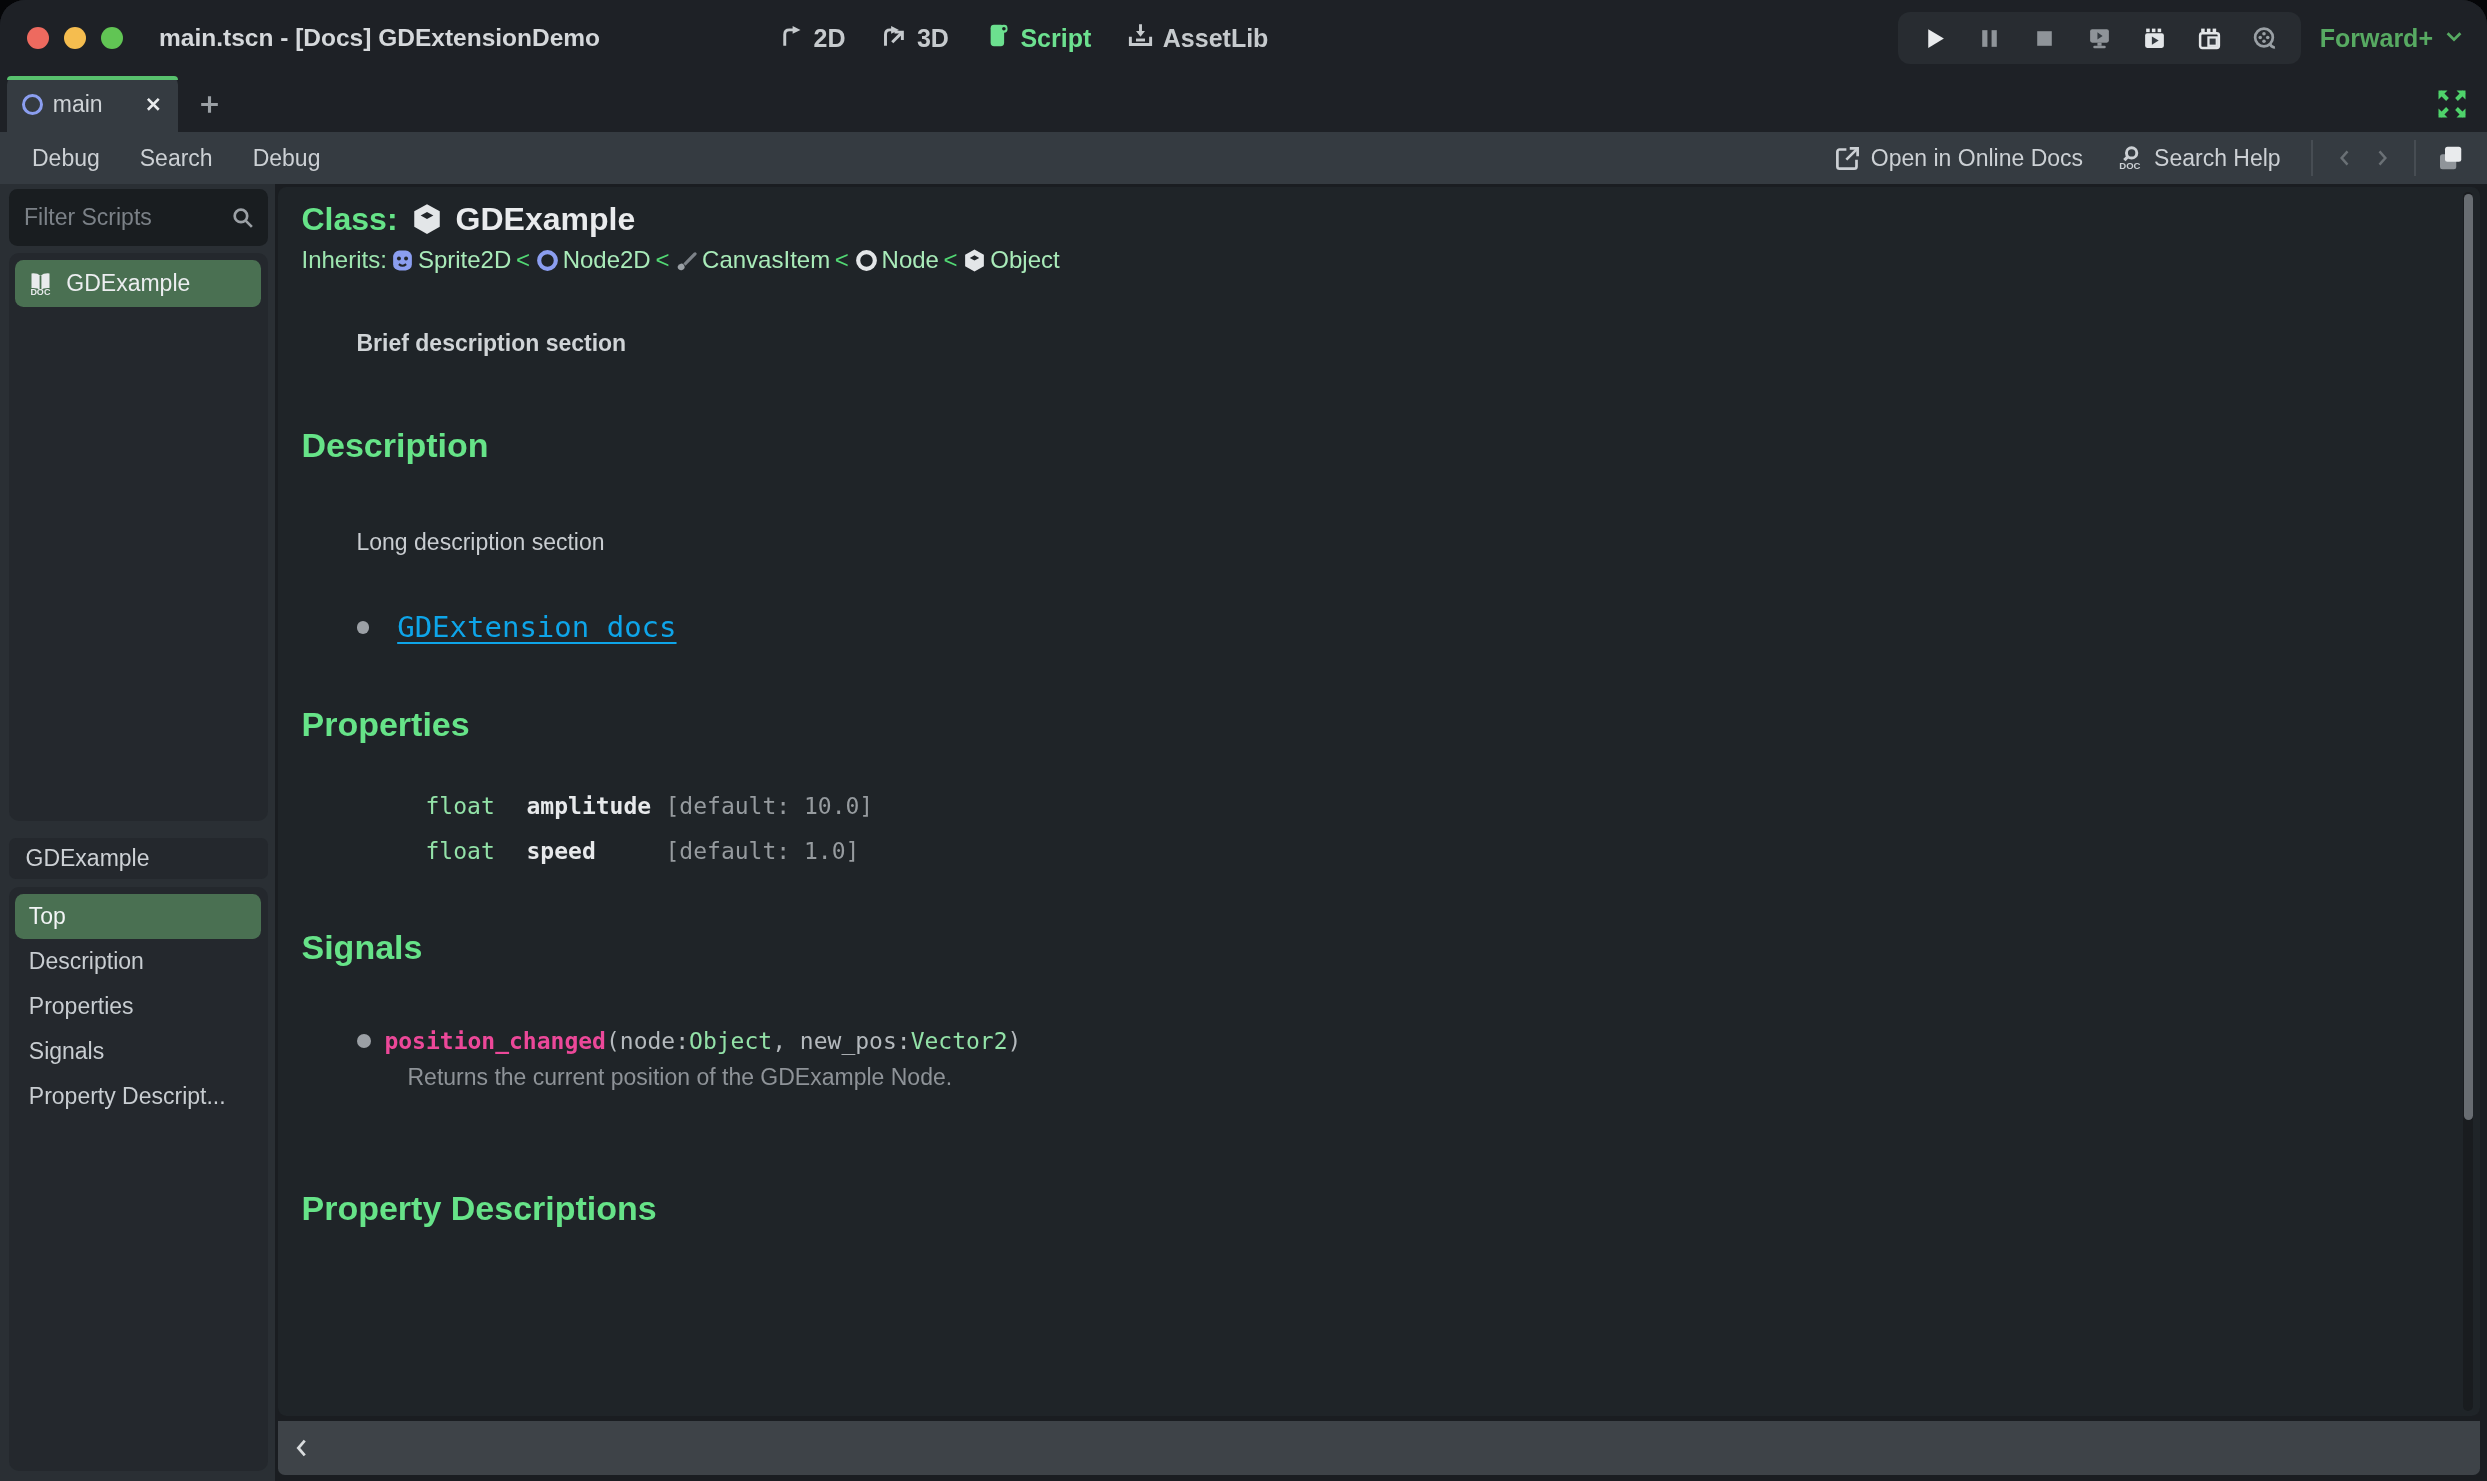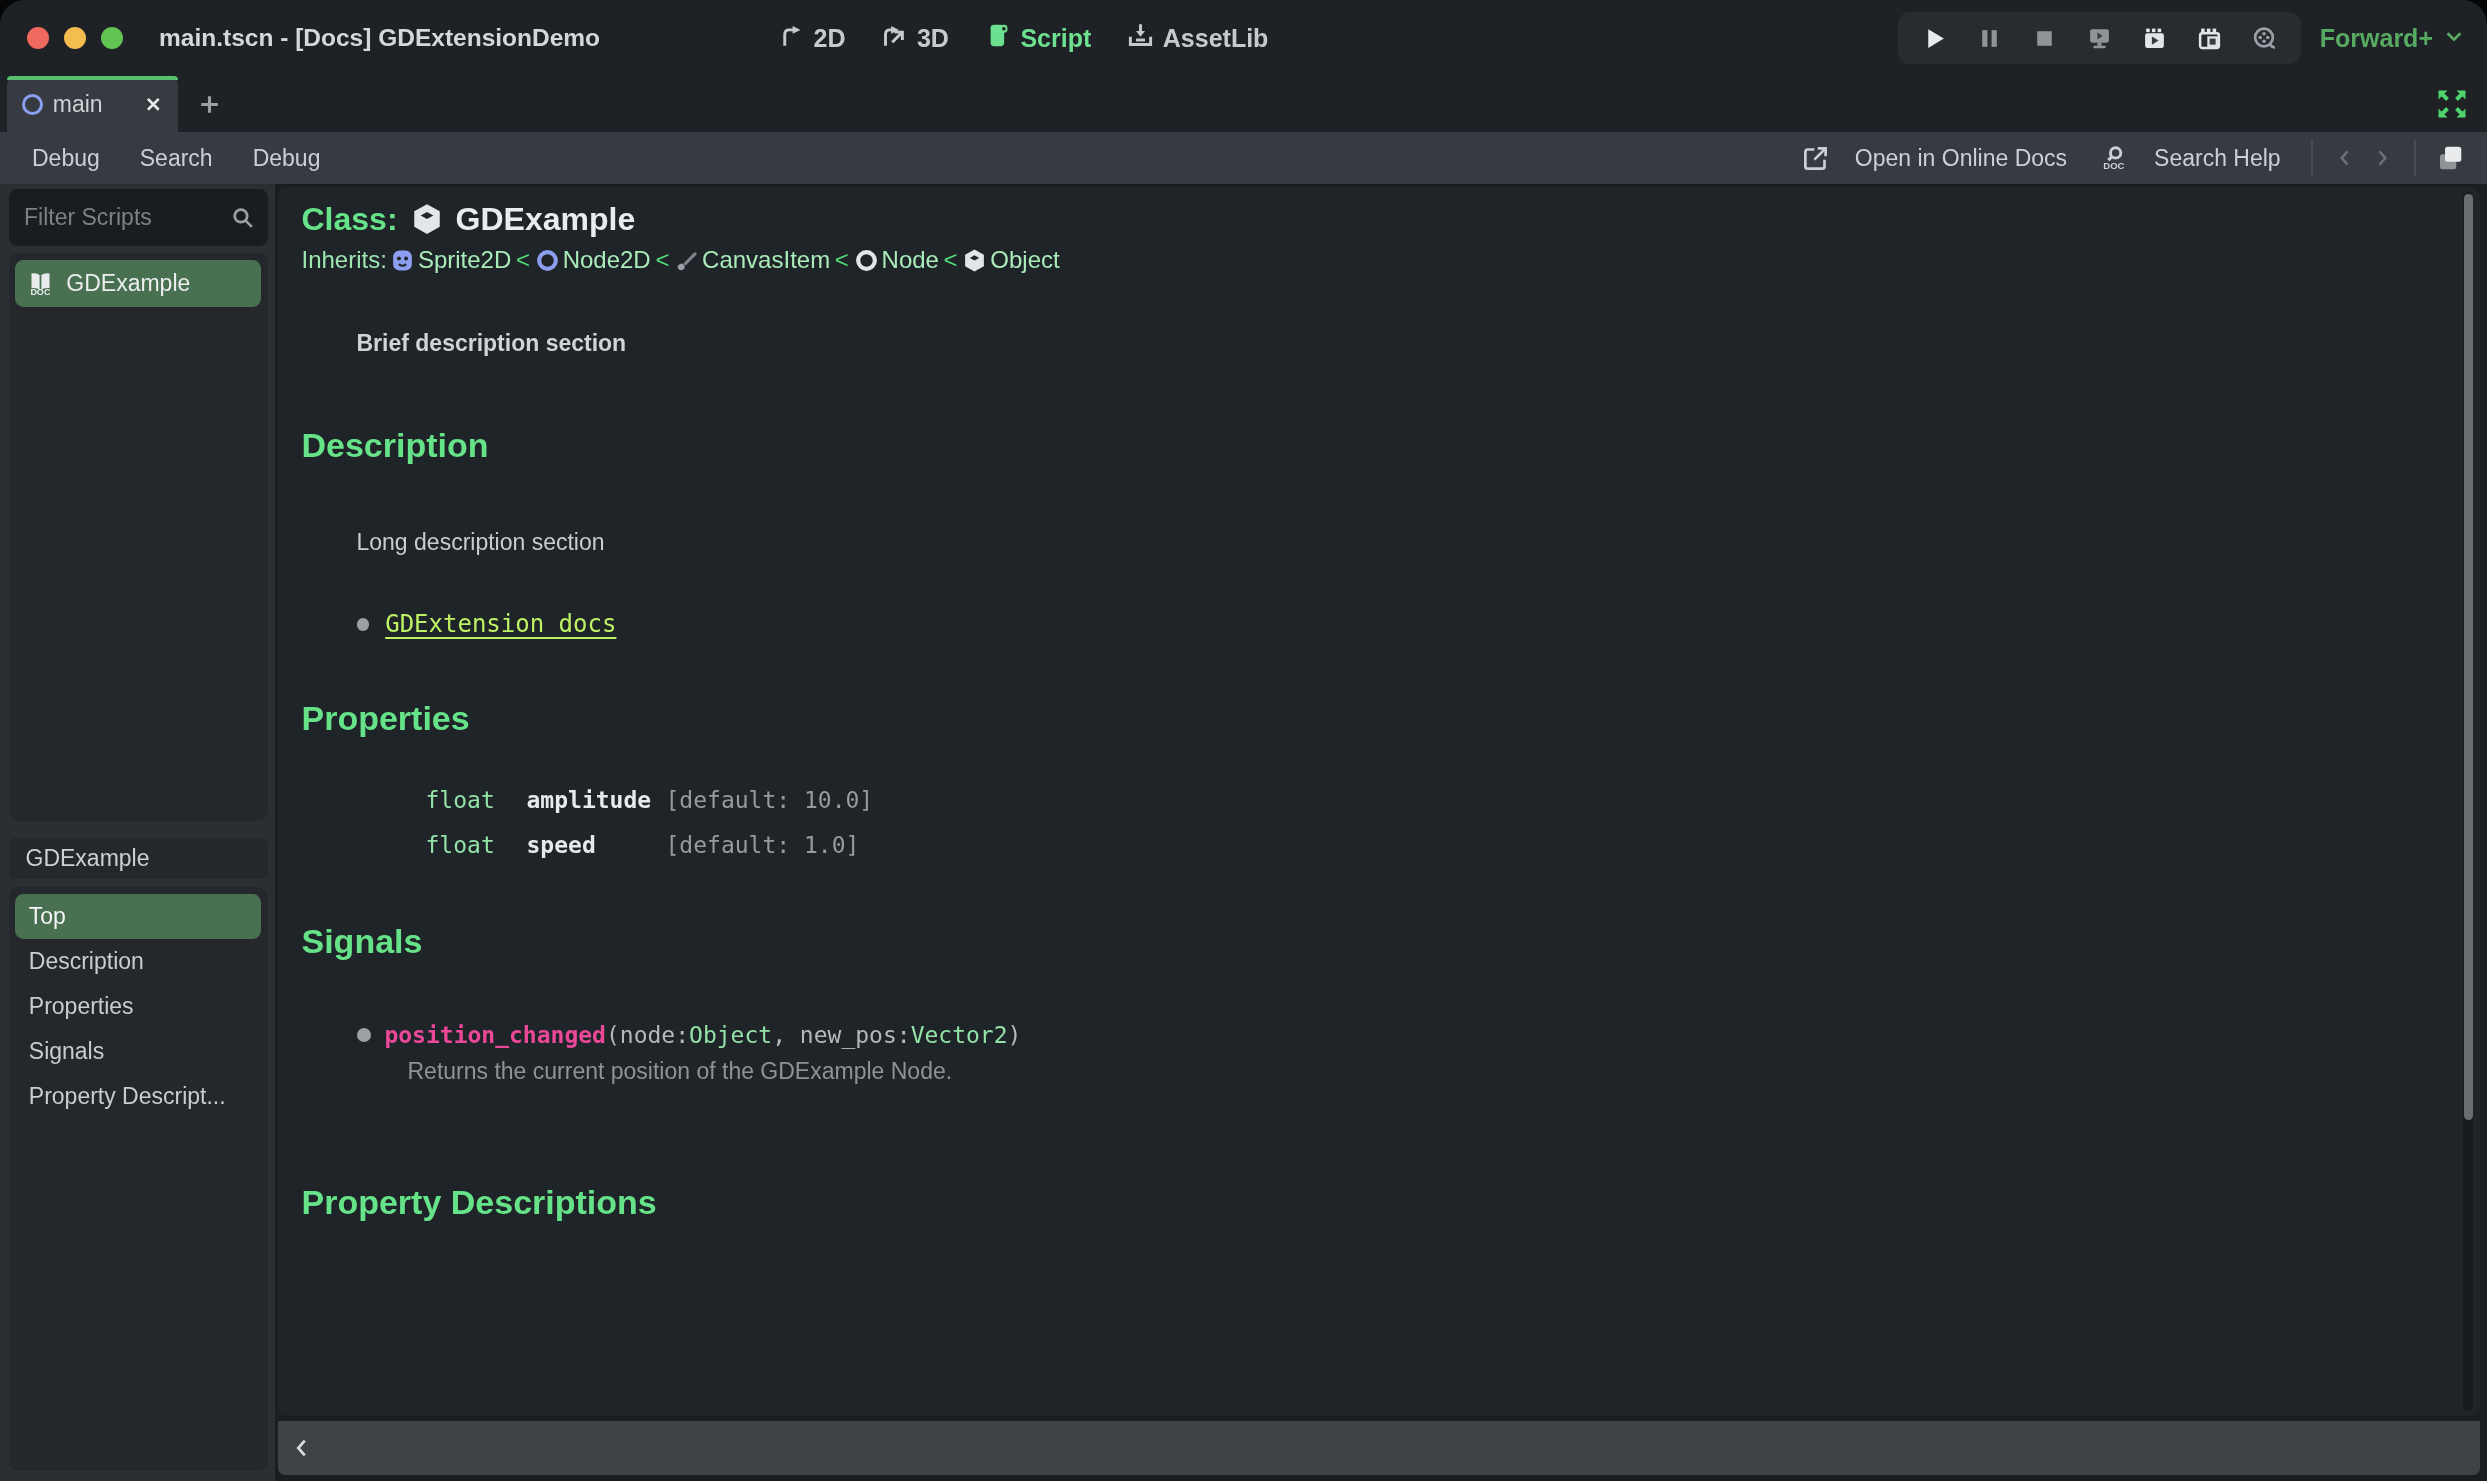--- a/index.html
+++ b/index.html
@@ -31,21 +31,21 @@
   .scene-tab svg.close{width:18.6px;height:18.6px;margin-left:auto;}
   .add-tab{position:absolute;left:193px;top:12px;width:32px;height:32px;display:flex;align-items:center;justify-content:center;}
   .add-tab svg{width:25px;height:25px;}
   .expand-btn{position:absolute;right:17px;top:10px;width:36px;height:36px;}
   .expand-btn svg{width:36px;height:36px;}
 
   
   .menubar{height:52px;background:#353b41;display:flex;align-items:center;padding:0 12px;}
   .menu-item{font-size:23px;color:#ccd0d4;padding:0 20px;}
   .mb-right{margin-left:auto;display:flex;align-items:center;}
-  .mb-btn{display:flex;align-items:flex-start;gap:26px;font-size:23px;color:#ccd0d4;padding:0 17px;}
+  .mb-btn{display:flex;align-items:flex-start;gap:10px;font-size:23px;color:#ccd0d4;padding:0 17px;}
   .mb-btn svg{width:27px;height:27px;}
   .mb-sep{width:1.7px;height:36px;background:#474d53;margin:0 13.5px;}
   .nav-btn{width:37px;height:37px;display:flex;align-items:center;justify-content:center;}
   .nav-btn svg{width:20px;height:20px;}
   .panels-btn{width:41px;height:37px;display:flex;align-items:center;justify-content:center;margin-right:5px;}
   .panels-btn svg{width:30px;height:30px;}
 
   
   .bodyrow{display:flex;height:1297px;background:#1a1d21;}
   .sidebar{width:275px;box-sizing:border-box;background:#2a2f34;padding:5px 6.8px 10px 8.5px;display:flex;flex-direction:column;flex:none;}
@@ -74,21 +74,21 @@
   .inherits .sep{color:#52d974;margin:0 1.7px;}
   .inherits .lnk{color:#a9ebb9;}
   .inherits svg{width:25px;height:25px;display:block;}
   .brief{margin-top:56px;margin-left:55px;font-size:23px;font-weight:700;color:#d0d4d7;}
   .h2{font-size:34px;font-weight:700;color:#66e388;}
   .h2.desc{margin-top:69px;}
   .long-desc{margin-top:64px;margin-left:55px;font-size:23px;color:#c9cdd1;}
   .h2.tuts{margin-top:61px;}
   .bullet-row{margin-top:54px;margin-left:55px;display:flex;align-items:center;}
   .bullet{width:12.7px;height:12.7px;border-radius:50%;background:#9ba0a5;flex:none;}
-  .doc-link{margin-left:16px;font-family:"DejaVu Sans Mono",monospace;font-size:24px;color:#bef264;text-decoration:underline;text-underline-offset:5px;}
+  .doc-link{margin-left:28px;font-family:"DejaVu Sans Mono",monospace;font-size:29px;color:#0ea5e9;text-decoration:underline;text-underline-offset:5px;}
   .h2.props{margin-top:61px;}
   .prop-table{margin-top:49px;margin-left:124px;display:grid;grid-template-columns:74px 166px auto;column-gap:0;row-gap:18.6px;font-family:"DejaVu Sans Mono",monospace;font-size:23px;}
   .pt-type{color:#93e2a8;}
   .pt-name{color:#e7e9eb;font-weight:700;padding-left:27px;}
   .pt-def{color:#969b9f;}
   .h2.sigs{margin-top:64px;}
   .signal-row{margin-top:61px;margin-left:55px;display:flex;align-items:center;font-family:"DejaVu Sans Mono",monospace;font-size:23px;}
   .sig-bullet{width:14.4px;height:14.4px;border-radius:50%;background:#9ba0a5;flex:none;margin-right:13.5px;}
   .sig-name{color:#ec4899;font-weight:700;}
   .sig-plain{color:#b4b9bd;}

